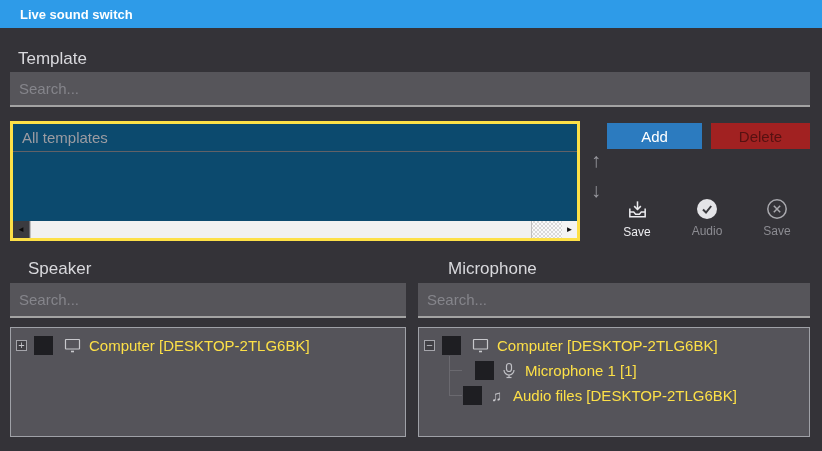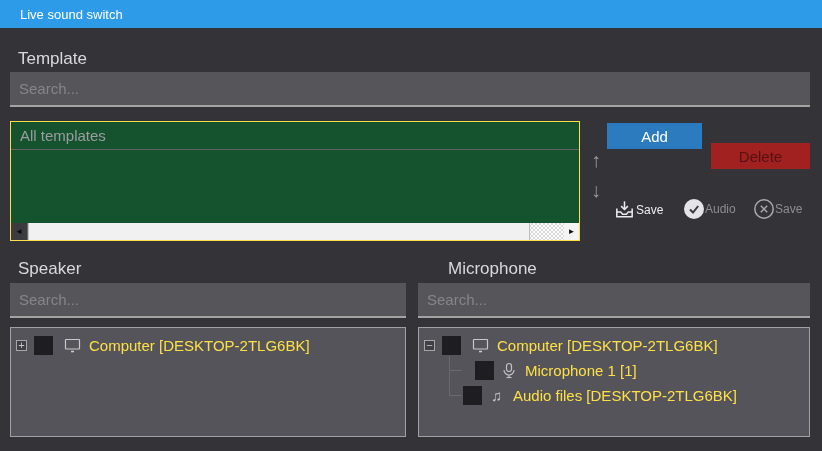--- a/index.html
+++ b/index.html
@@ -6,46 +6,46 @@
   html,body { width:822px; height:451px; overflow:hidden; }
   body {
     position:relative;
     background:#343338;
     font-family:"Liberation Sans", sans-serif;
     -webkit-font-smoothing:antialiased;
   }
   
   #titlebar {
     position:absolute; left:0; top:0; width:822px; height:28px;
-    background:#2E9BE8; display:flex; align-items:center;
+    background:#2E9BE8; display:flex; align-items:center;font-weight:bold;
   }
   #titlebar .title-text { margin-left:20px; font-size:13px; color:#FFFFFF; }
 
   
   .section-label { position:absolute; font-size:17px; color:#D9D9DD; }
   #template-label   { left:18px;  top:49px; }
-  #speaker-label    { left:18px;  top:259px; }
+  #speaker-label    { left:28px;  top:259px; }
   #microphone-label { left:426px; top:259px;margin-left:22px; }
 
   
   .search-input {
     position:absolute; height:35px; background:#56555A;
     border:none; border-bottom:2px solid #a3a3a3;
     color:#DDDDE0; font-size:15px; padding:0 9px; outline:none;
     font-family:"Liberation Sans", sans-serif;
   }
   .search-input::placeholder { color:#85858B; opacity:1; }
   #template-search   { left:10px;  top:72px;  width:800px; }
   #speaker-search    { left:10px;  top:283px; width:396px; }
   #microphone-search { left:418px; top:283px; width:392px; }
 
   
   #template-list {
     position:absolute; left:10px; top:121px; width:570px; height:120px;
-    background:#14532d; border:1px solid #fde047;
+    background:#0c4a6e; border:3px solid #fde047;
   }
   #template-list .list-header {
     padding:5px 9px 5px; font-size:15px; color:#9C9CA2;
     border-bottom:1px solid #626167;
   }
   .hscrollbar {
     position:absolute; left:0; right:0; bottom:0; height:17px;
     display:flex; align-items:stretch;
     background:repeating-conic-gradient(#FAFAFA 0% 25%, #D9D9D9 0% 50%);
     background-size:4px 4px;
@@ -68,26 +68,26 @@
   }
   #up-arrow   { top:150px; }
   #down-arrow { top:180px; }
 
   
   .push-button {
     position:absolute; top:123px; height:26px; border:none;
     font-size:15px; font-family:"Liberation Sans", sans-serif; cursor:default;
   }
   #add-button    { left:607px; width:95px; background:#2C7BBF; color:#FFFFFF; }
-  #delete-button { left:711px; width:99px; background:#A12121; color:#561111;margin-top:20px; }
+  #delete-button { left:711px; width:99px; background:#A12121; color:#561111; }
 
   
   .action-group {
     position:absolute; top:198px; width:48px;
-    display:flex; flex-direction:row; align-items:center; row-gap:4px;
+    display:flex; flex-direction:column; align-items:center; row-gap:4px;
   }
   #action-save   { left:613px; }
   #action-enable { left:683px; }
   #action-stop   { left:753px; }
   .action-label { font-size:12px; }
   #action-save   .action-label { color:#EDEDF0; }
   #action-enable .action-label { color:#8C8C92; }
   #action-stop   .action-label { color:#8C8C92; }
 
   

